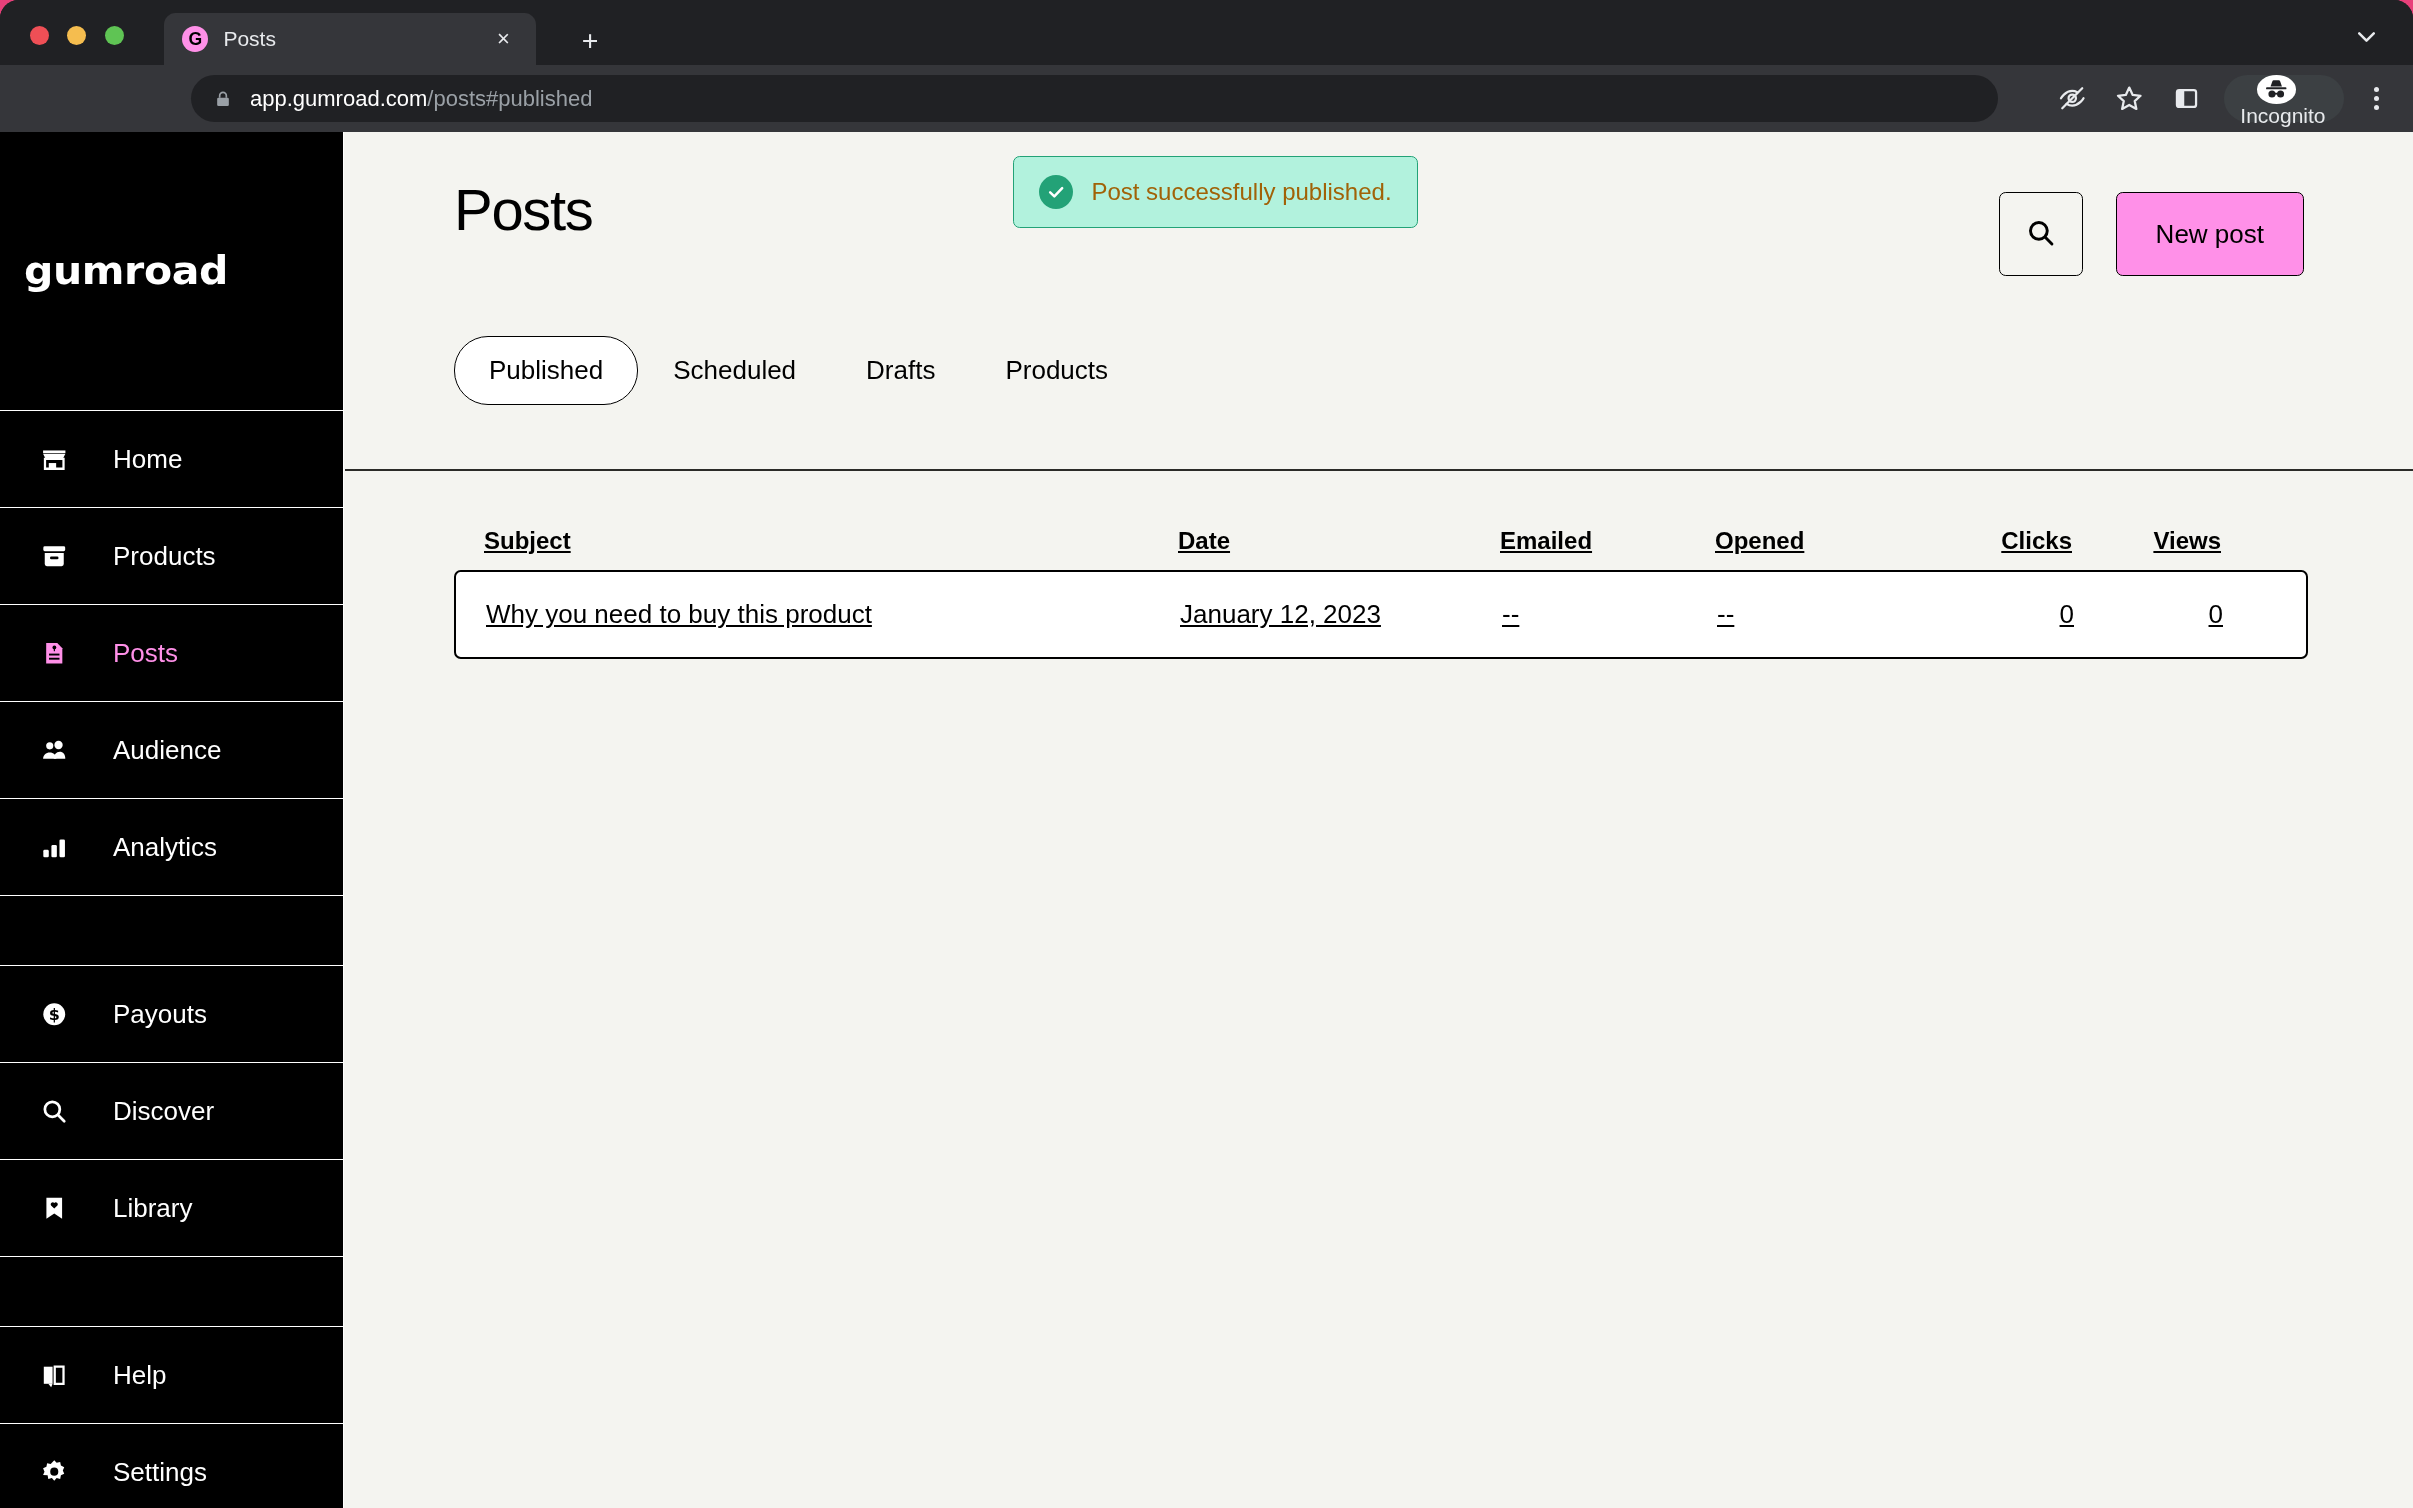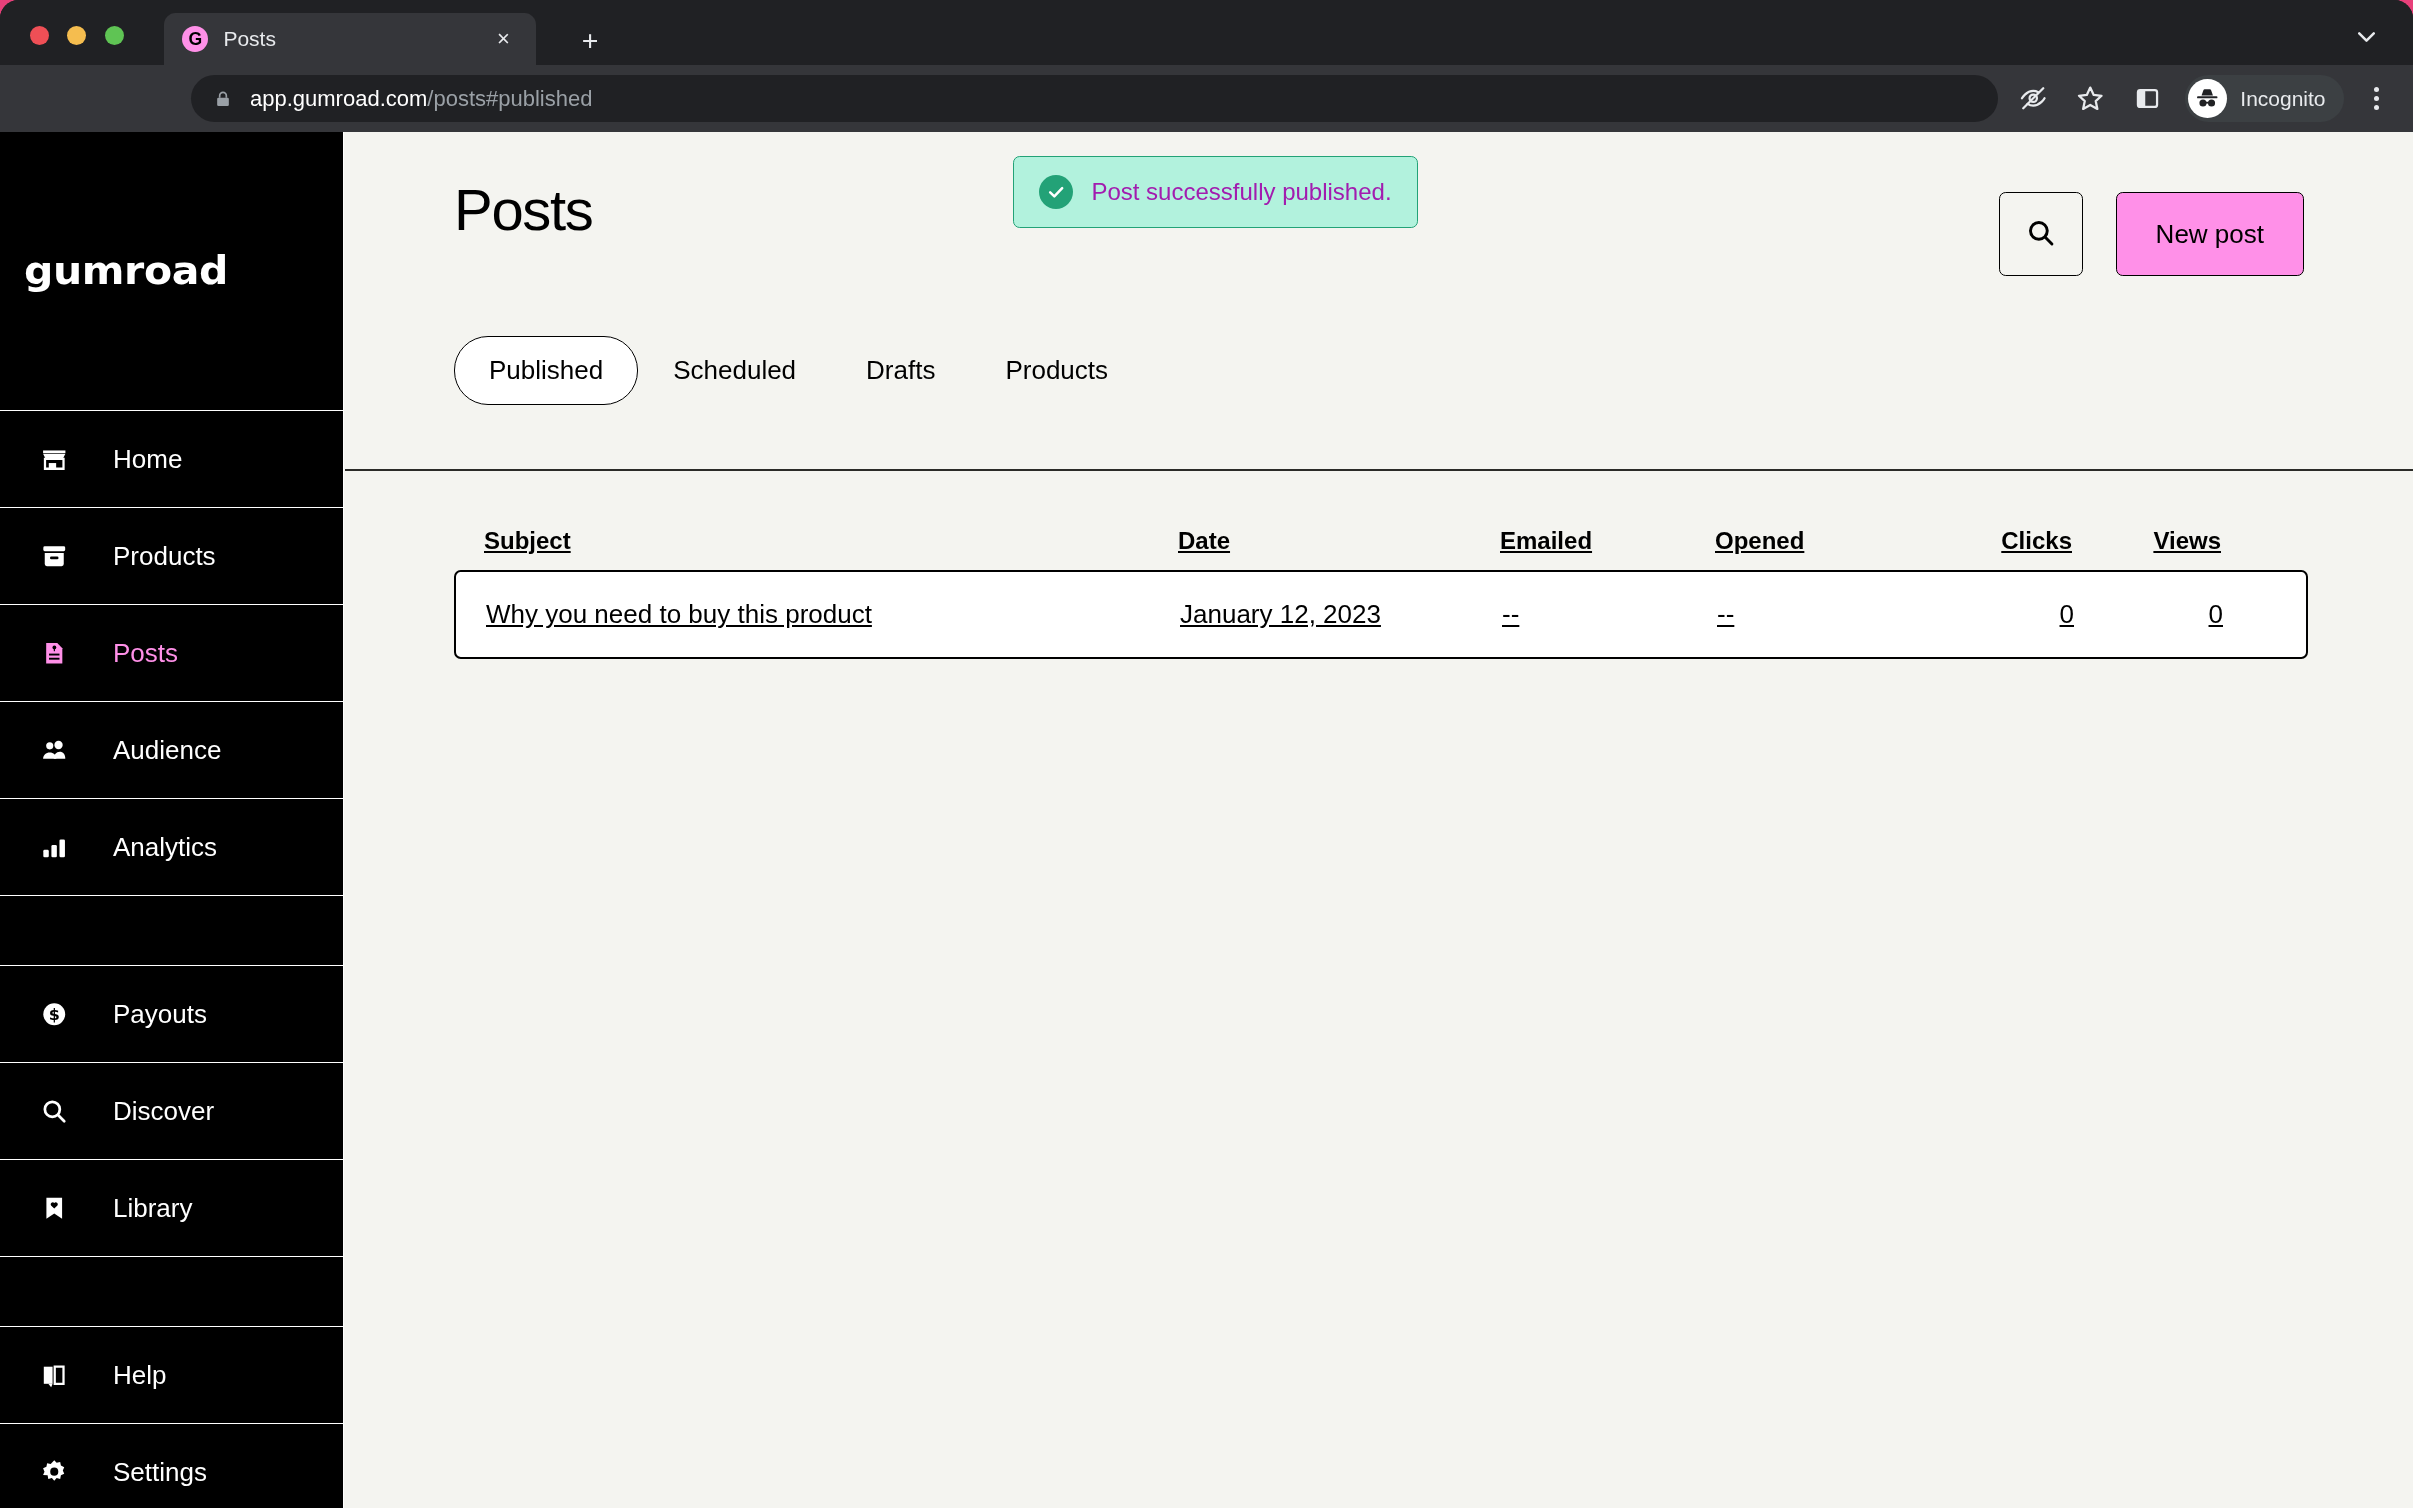--- a/index.html
+++ b/index.html
@@ -110,20 +110,21 @@
   .tb-icon {
     width: 47px; height: 47px; margin: 0 5px;
     display: flex; align-items: center; justify-content: center;
   }
   #incognito-pill {
     display: flex; align-items: center;
     height: 47px; margin-left: 8.4px; margin-right: 3.4px;
     padding: 0 18.4px 0 3.4px;
     border-radius: 23.5px;
     background: #3c4043;
+    flex-direction: column;
   }
   #incognito-avatar {
     width: 39px; height: 39px; border-radius: 50%;
     background: #ffffff;
     display: flex; align-items: center; justify-content: center;
   }
   #incognito-label {
     margin-left: 13.4px; color: #e8eaed; font-size: 21px;
   }
   #chrome-menu {
@@ -207,21 +208,21 @@
     padding: 0 25px;
   }
   #toast-icon {
     width: 34px; height: 34px; border-radius: 50%;
     background: #23a277;
     display: flex; align-items: center; justify-content: center;
     flex: 0 0 auto;
   }
   #toast-text {
     margin-left: 18.4px;
-    font-size: 24px; color: #a21caf;
+    font-size: 24px; color: #a16207;
     white-space: nowrap;
   }
   #header-actions {
     position: absolute; right: 109px; top: 60px;
     display: flex; align-items: center; gap: 33px;
   }
   #search-button {
     width: 84px; height: 84px;
     background: #f4f4f0;
     border: 1.7px solid #000000;

